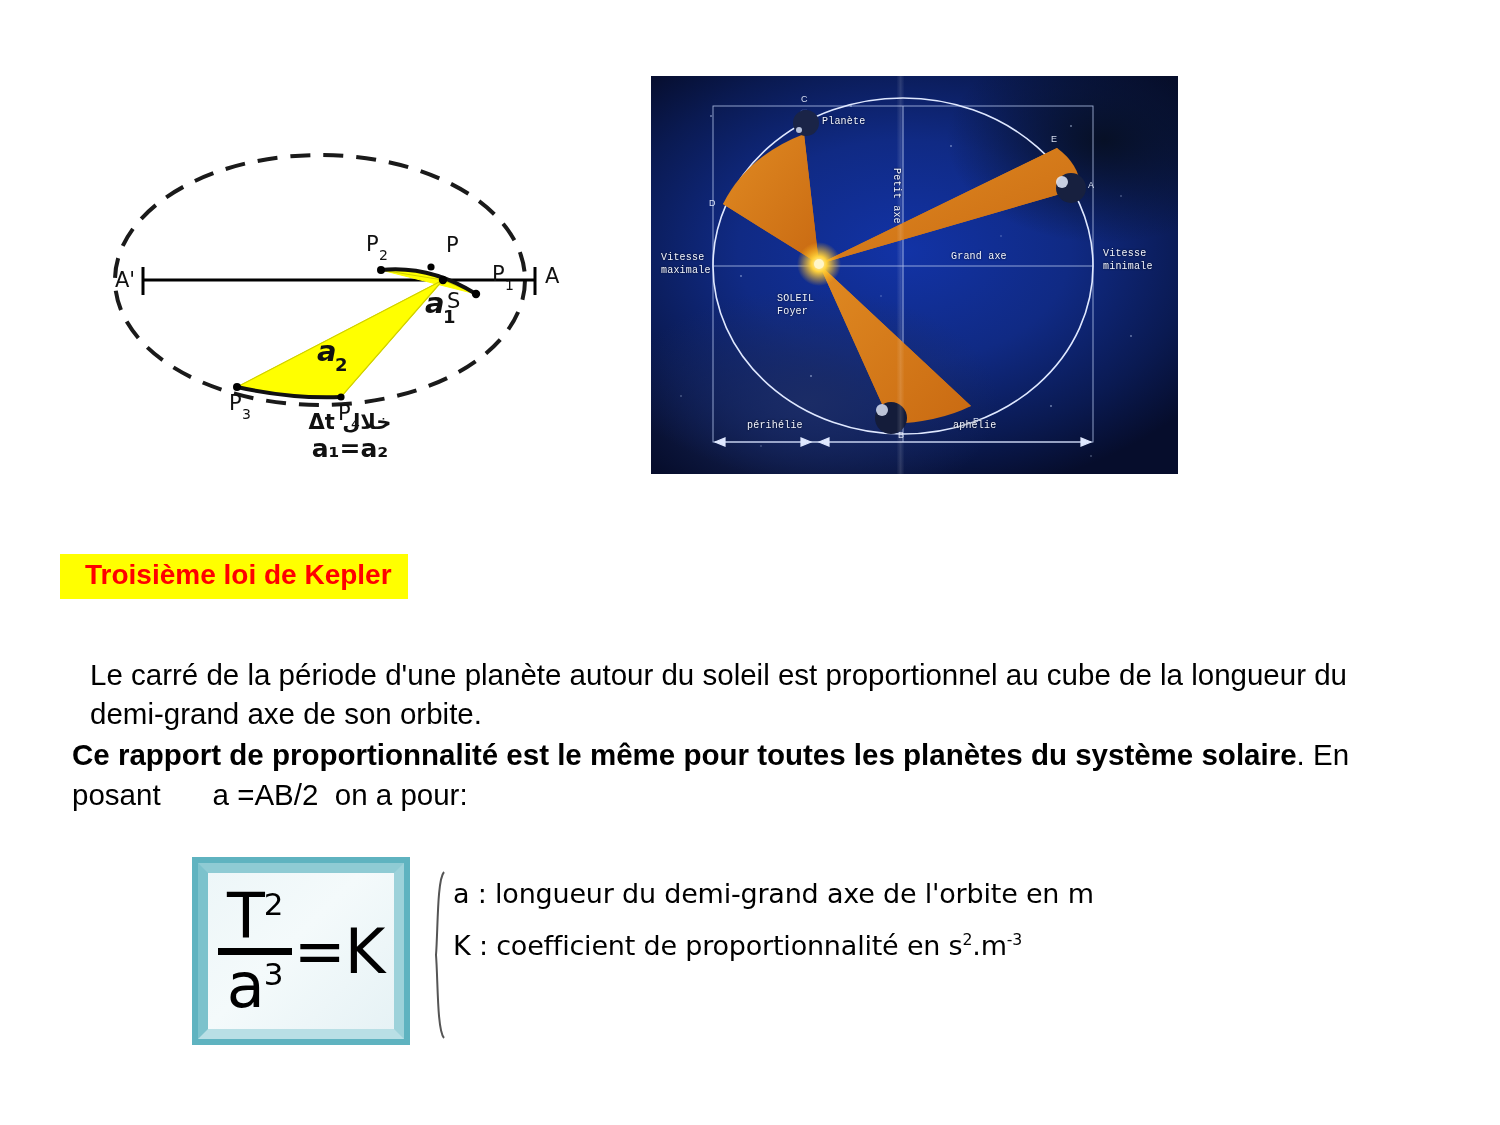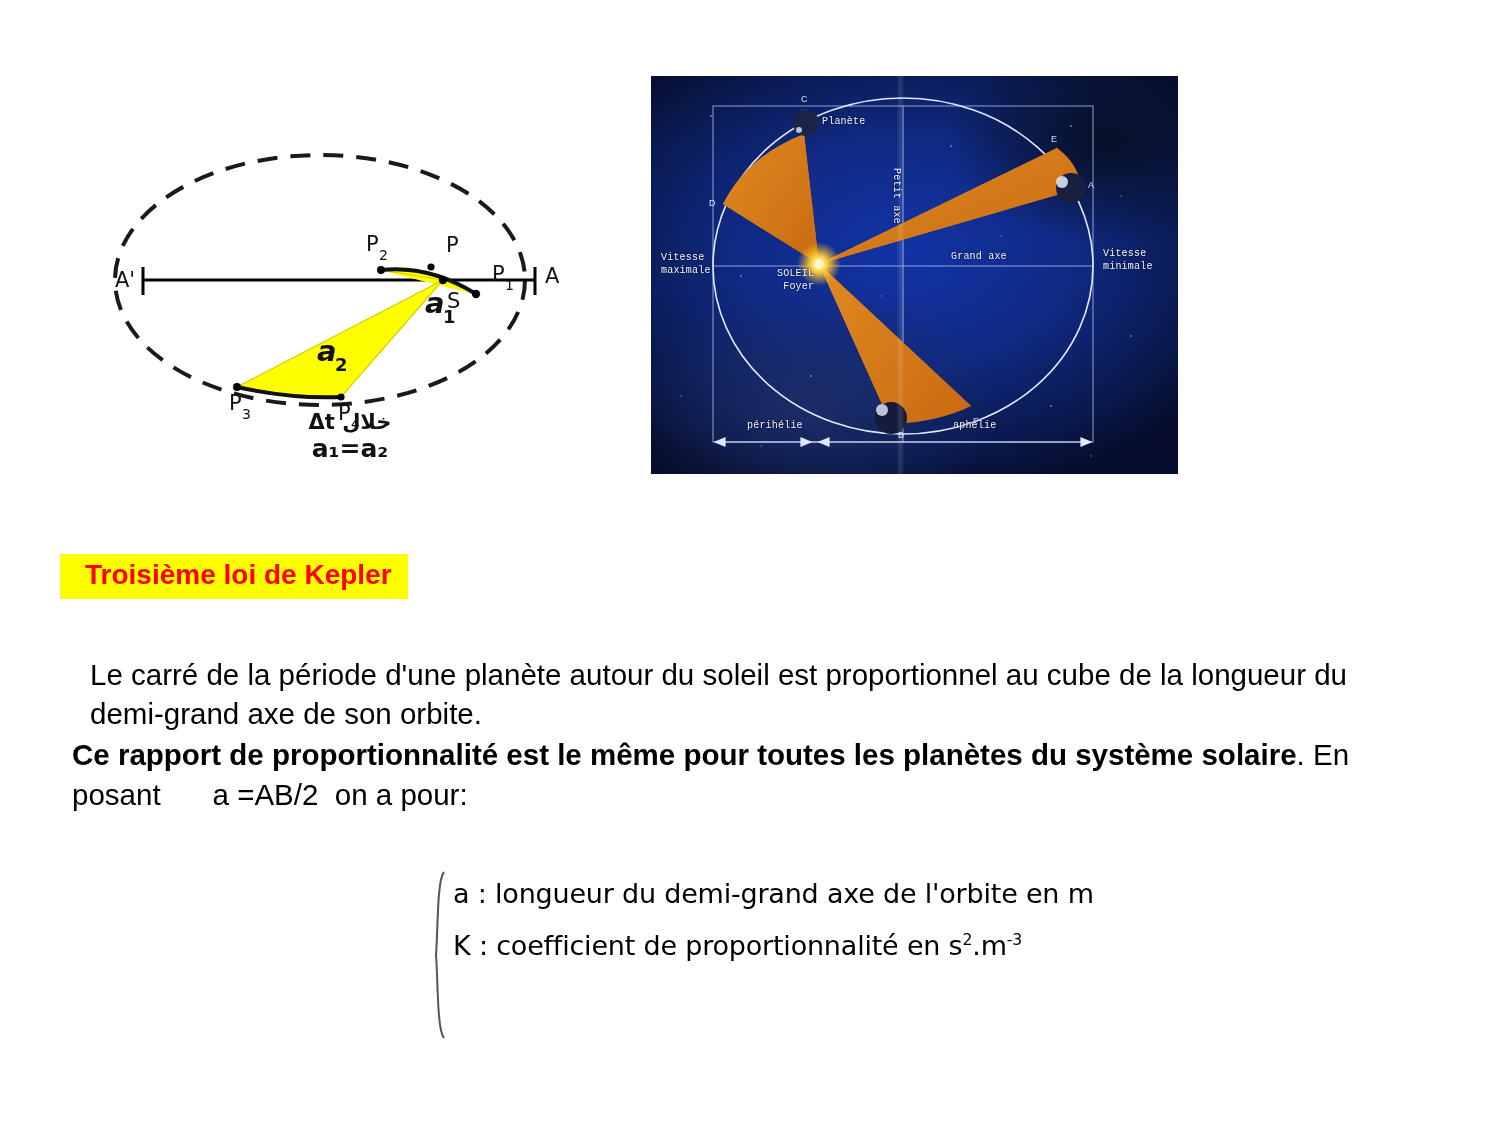--- a/index.html
+++ b/index.html
@@ -340,41 +340,53 @@
         <text x="322" y="348">F</text>
         <text x="247" y="362">B</text>
       </g>
     </svg>
 
     <div class="fold" style="left:246px;"></div>
 
     <div class="sp-label" style="left:171px; top:40px;">Planète</div>
     <div class="sp-label" style="left:238px; top:92px; writing-mode:vertical-rl; text-orientation:mixed;">Petit axe</div>
     <div class="sp-label" style="left:300px; top:175px;">Grand axe</div>
-    <div class="sp-label" style="left:126px; top:192px; text-align:right;"><span>SOLEIL</span><br><span>Foyer</span></div>
+    <div class="sp-label" style="left:126px; top:217px; text-align:left;"><span>SOLEIL</span><br><span>Foyer</span></div>
     <div class="sp-label" style="left:10px; top:176px;">Vitesse
 maximale</div>
     <div class="sp-label" style="left:452px; top:172px;">Vitesse
 minimale</div>
     <div class="sp-label" style="left:96px; top:344px;">périhélie</div>
     <div class="sp-label" style="left:302px; top:344px;">aphélie</div>
   </div>
 
   <div id="heading">Troisième loi de Kepler</div>
 
   <div id="body-text">
     <div class="p1">
       <span>Le carré de la période d'une planète autour du soleil est proportionnel au cube de la</span>
       <span>longueur du demi-grand axe de son orbite.</span>
     </div>
     <div class="p2">
       <b>Ce rapport de proportionnalité est le même pour toutes les planètes du système solaire</b><span>. En posant</span><span class="gap"></span><span>a =AB/2</span>&nbsp;&nbsp;<span>on a pour:</span>
     </div>
   </div>
 
+  <div id="formula-box">
+    <div id="formula-inner">
+      <div class="fx">
+        <span class="frac">
+          <span class="num"><span>T</span><sup class="ex">2</sup></span>
+          <span class="bar"></span>
+          <span class="den"><span>a</span><sup class="ex">3</sup></span>
+        </span>
+        <span class="eqk">=K</span>
+      </div>
+    </div>
+  </div>
 
   <div id="formula-legend">
     <svg class="brace" viewBox="0 0 14 170" preserveAspectRatio="none">
       <path d="M 11 2 C 4 10, 5 60, 3 85 C 5 110, 4 160, 11 168" fill="none" stroke="#555" stroke-width="2"></path>
     </svg>
     <div class="lines">
       <div>a : longueur du demi-grand axe de l'orbite en m</div>
       <div><span>K : coefficient de proportionnalité en s</span><sup>2</sup><span>.m</span><sup>-3</sup></div>
     </div>
   </div>

